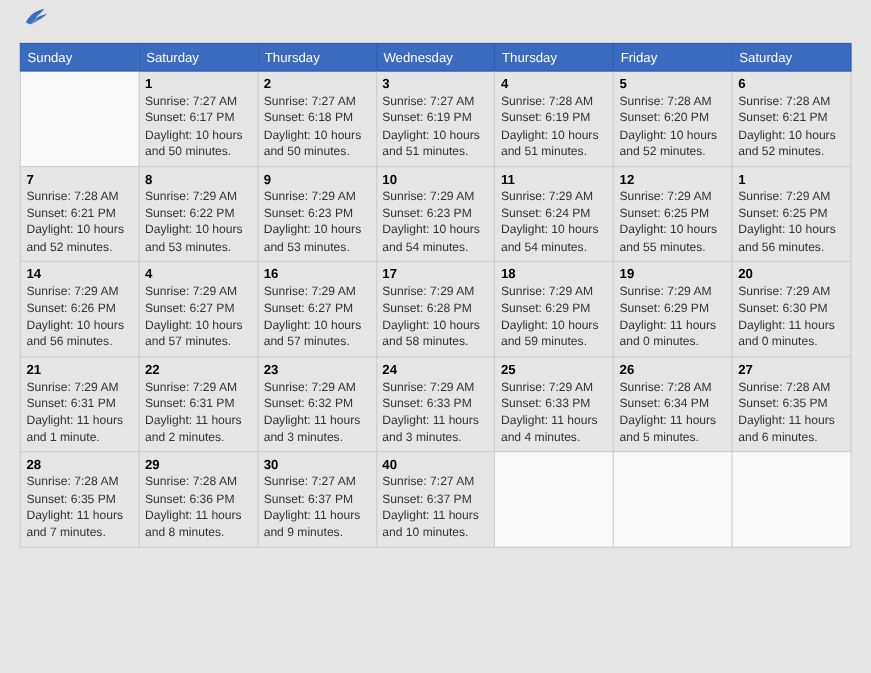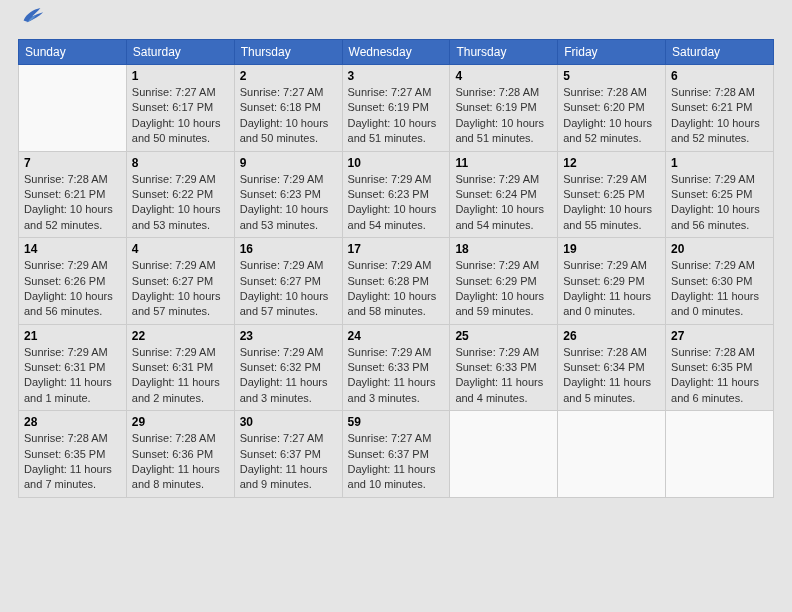--- a/index.html
+++ b/index.html
@@ -250,21 +250,21 @@
           </td>
           <td>
             <span class="day-num">29</span>
             <div class="day-info">Sunrise: 7:28 AM<br>Sunset: 6:36 PM<br>Daylight: 11 hours and 8 minutes.</div>
           </td>
           <td>
             <span class="day-num">30</span>
             <div class="day-info">Sunrise: 7:27 AM<br>Sunset: 6:37 PM<br>Daylight: 11 hours and 9 minutes.</div>
           </td>
           <td>
-            <span class="day-num">59</span>
+            <span class="day-num">40</span>
             <div class="day-info">Sunrise: 7:27 AM<br>Sunset: 6:37 PM<br>Daylight: 11 hours and 10 minutes.</div>
           </td>
           <td class="empty-cell"></td>
           <td class="empty-cell"></td>
           <td class="empty-cell"></td>
         </tr>
       </tbody>
   </table>
 </div>
 

